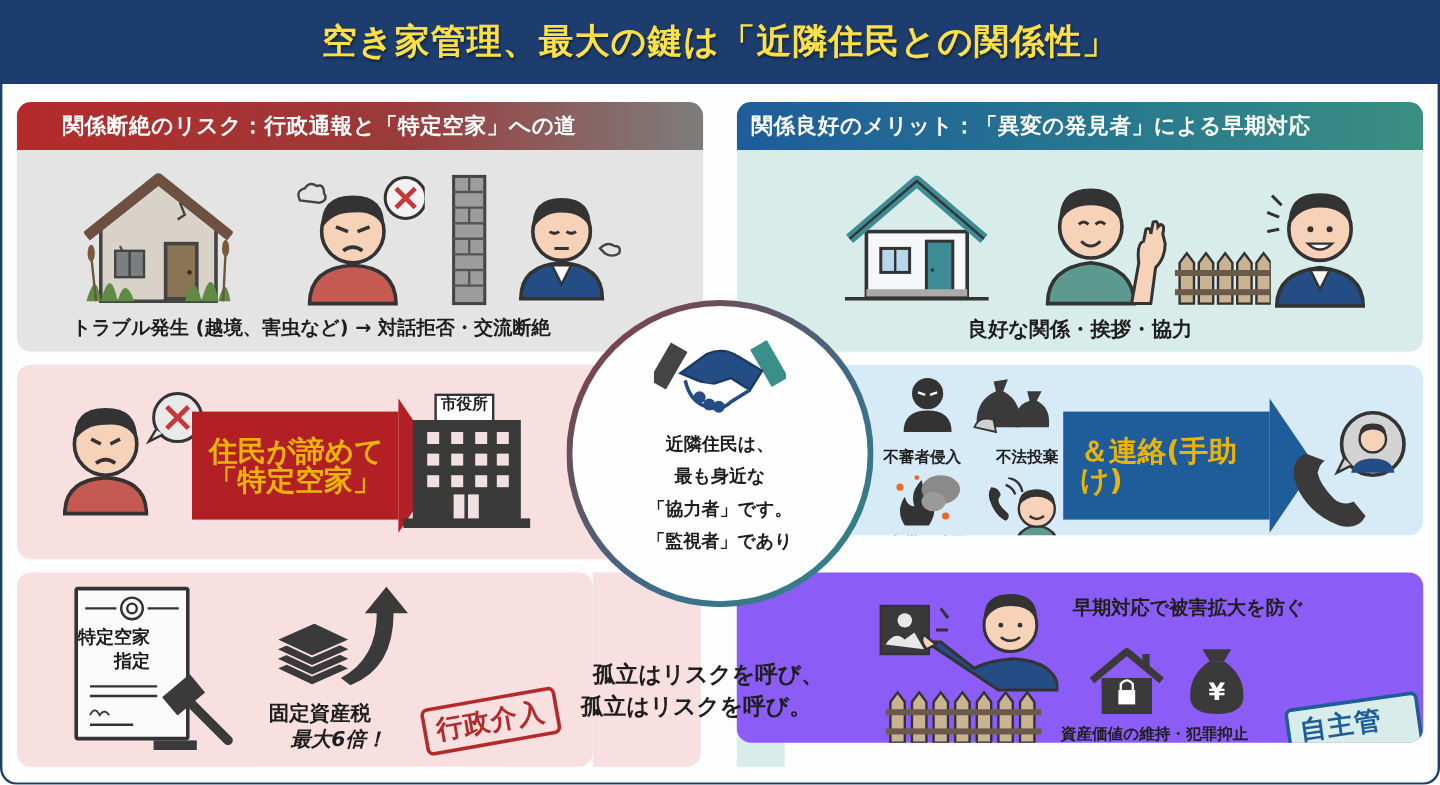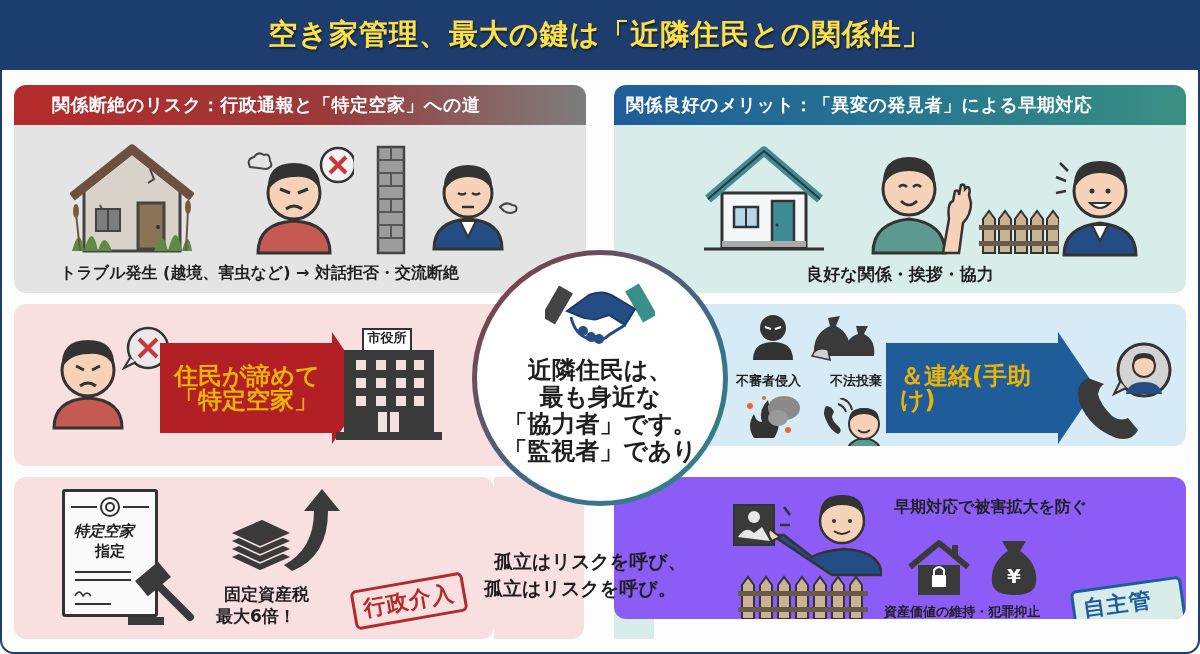--- a/index.html
+++ b/index.html
@@ -29,21 +29,21 @@
   
   #rb { left: 614px; top: 477px; width: 572px; height: 142px; background: #8b5cf6; }
   
   #mb-left { position: absolute; left: 494px; top: 477px; width: 90px; height: 162px; background: #f8dfe0; border-radius: 0 12px 12px 0; }
   #mb-right { position: absolute; left: 614px; top: 477px; width: 40px; height: 162px; background: #d8ecea; }
 
   .caption { position: absolute; font-weight: bold; color: #1e1e1e; }
 
   .center-circle { position: absolute; left: 472px; top: 250px; width: 256px; height: 256px; border-radius: 50%; background: #fefefe; padding: 5px; background-image: linear-gradient(135deg, #8a3a3a, #3d6b8a 60%, #2f8a86); }
   .center-inner { width: 100%; height: 100%; border-radius: 50%; background: #fefefe; display: flex; flex-direction: column; align-items: center; }
-  .center-text { font-size: 24px; font-weight: bold; line-height: 27px; text-align: center; margin-top: 6px; }
+  .center-text { font-size: 15px; font-weight: bold; line-height: 27px; text-align: center; margin-top: 6px; }
 
   .arrow { position: absolute; display: flex; align-items: center; }
   .arrow-body { color: #eab308; font-weight: bold; font-size: 24px; line-height: 24px; padding-left: 14px; display: flex; flex-direction: column; justify-content: center; }
 
   .stamp { position: absolute; border: 3px solid; border-radius: 6px; font-weight: bold; font-size: 22px; padding: 2px 8px; letter-spacing: 1px; }
   .small { font-size: 13px; font-weight: bold; }
 </style>
 </head>
 <body>
 
@@ -255,21 +255,21 @@
 <div id="mb-right"></div>
 
 <div class="panel" id="lb">
   <div style="position:absolute;left:48px;top:12px;width:96px;height:128px;background:#fafafa;border:3px solid #333;border-radius:3px;">
     <svg style="position:absolute;left:0;top:4px" width="90" height="22" viewBox="0 0 90 22">
       <line x1="6" y1="11" x2="32" y2="11" stroke="#333" stroke-width="2"></line>
         <line x1="58" y1="11" x2="84" y2="11" stroke="#333" stroke-width="2"></line>
       <circle cx="45" cy="11" r="9" fill="none" stroke="#333" stroke-width="2"></circle>
         <circle cx="45" cy="11" r="4" fill="none" stroke="#333" stroke-width="2"></circle>
     </svg>
-    <div style="position:absolute;left:0;width:69px;text-align:right;top:30px;font-size:15px;font-weight:bold;font-style:italic;">特定空家</div>
+    <div style="position:absolute;left:0;width:69px;text-align:left;top:30px;font-size:15px;font-weight:bold;">特定空家</div>
     <div style="position:absolute;left:0;width:90px;text-align:center;top:50px;font-size:15px;font-weight:bold;">指定</div>
     <svg style="position:absolute;left:6px;top:76px" width="80" height="40" viewBox="0 0 80 40">
       <line x1="4" y1="4" x2="60" y2="4" stroke="#333" stroke-width="2"></line>
         <line x1="4" y1="12" x2="60" y2="12" stroke="#333" stroke-width="2"></line>
       <path d="M4 28 q4 -8 8 0 q4 -6 8 0" fill="none" stroke="#333" stroke-width="1.5"></path>
       <line x1="4" y1="36" x2="40" y2="36" stroke="#333" stroke-width="2"></line>
     </svg>
   </div>
   <svg style="position:absolute;left:110px;top:78px" width="80" height="74" viewBox="0 0 80 74">
     <rect x="14" y="14" width="30" height="20" transform="rotate(-40 29 24)" fill="#3a3a3a"></rect>
@@ -279,21 +279,21 @@
   <svg style="position:absolute;left:208px;top:10px" width="120" height="90" viewBox="0 0 120 90">
     <g fill="#3a3a3a" stroke="#f8dfe0" stroke-width="1.5">
       <path d="M8 70 L40 56 L70 70 L38 84 Z"></path>
         <path d="M8 62 L40 48 L70 62 L38 76 Z"></path>
         <path d="M8 54 L40 40 L70 54 L38 68 Z"></path>
         <path d="M8 46 L40 32 L70 46 L38 60 Z"></path>
     </g>
     <path d="M62 78 Q92 62 92 24 L82 24 L100 2 L118 24 L106 24 Q106 70 70 84 Z" fill="#3a3a3a"></path>
   </svg>
   <div class="caption" style="left:210px;top:106px;font-size:17px;">固定資産税</div>
-  <div class="caption" style="left:202px;top:128px;font-size:17px;">最大6倍！</div>
+  <div class="caption" style="left:228px;top:128px;font-size:17px;font-style:italic;">最大6倍！</div>
   <div class="stamp" style="left:338px;top:104px;color:#b22a2a;border-color:#b22a2a;transform:rotate(-10deg);">行政介入</div>
 </div>
 
 <div class="panel" id="rb">
   <svg style="position:absolute;left:118px;top:14px" width="150" height="86" viewBox="0 0 150 86">
     <rect x="2" y="14" width="40" height="40" fill="#3a3a3a" stroke="#333" stroke-width="2"></rect>
     <circle cx="22" cy="26" r="6" fill="#e8e8e8"></circle>
     <path d="M6 46 Q14 34 22 42 L30 36 L38 50 Z" fill="#e8e8e8"></path>
     <line x1="52" y1="16" x2="58" y2="24" stroke="#333" stroke-width="2.5"></line>
       <line x1="48" y1="34" x2="58" y2="34" stroke="#333" stroke-width="2.5"></line>

